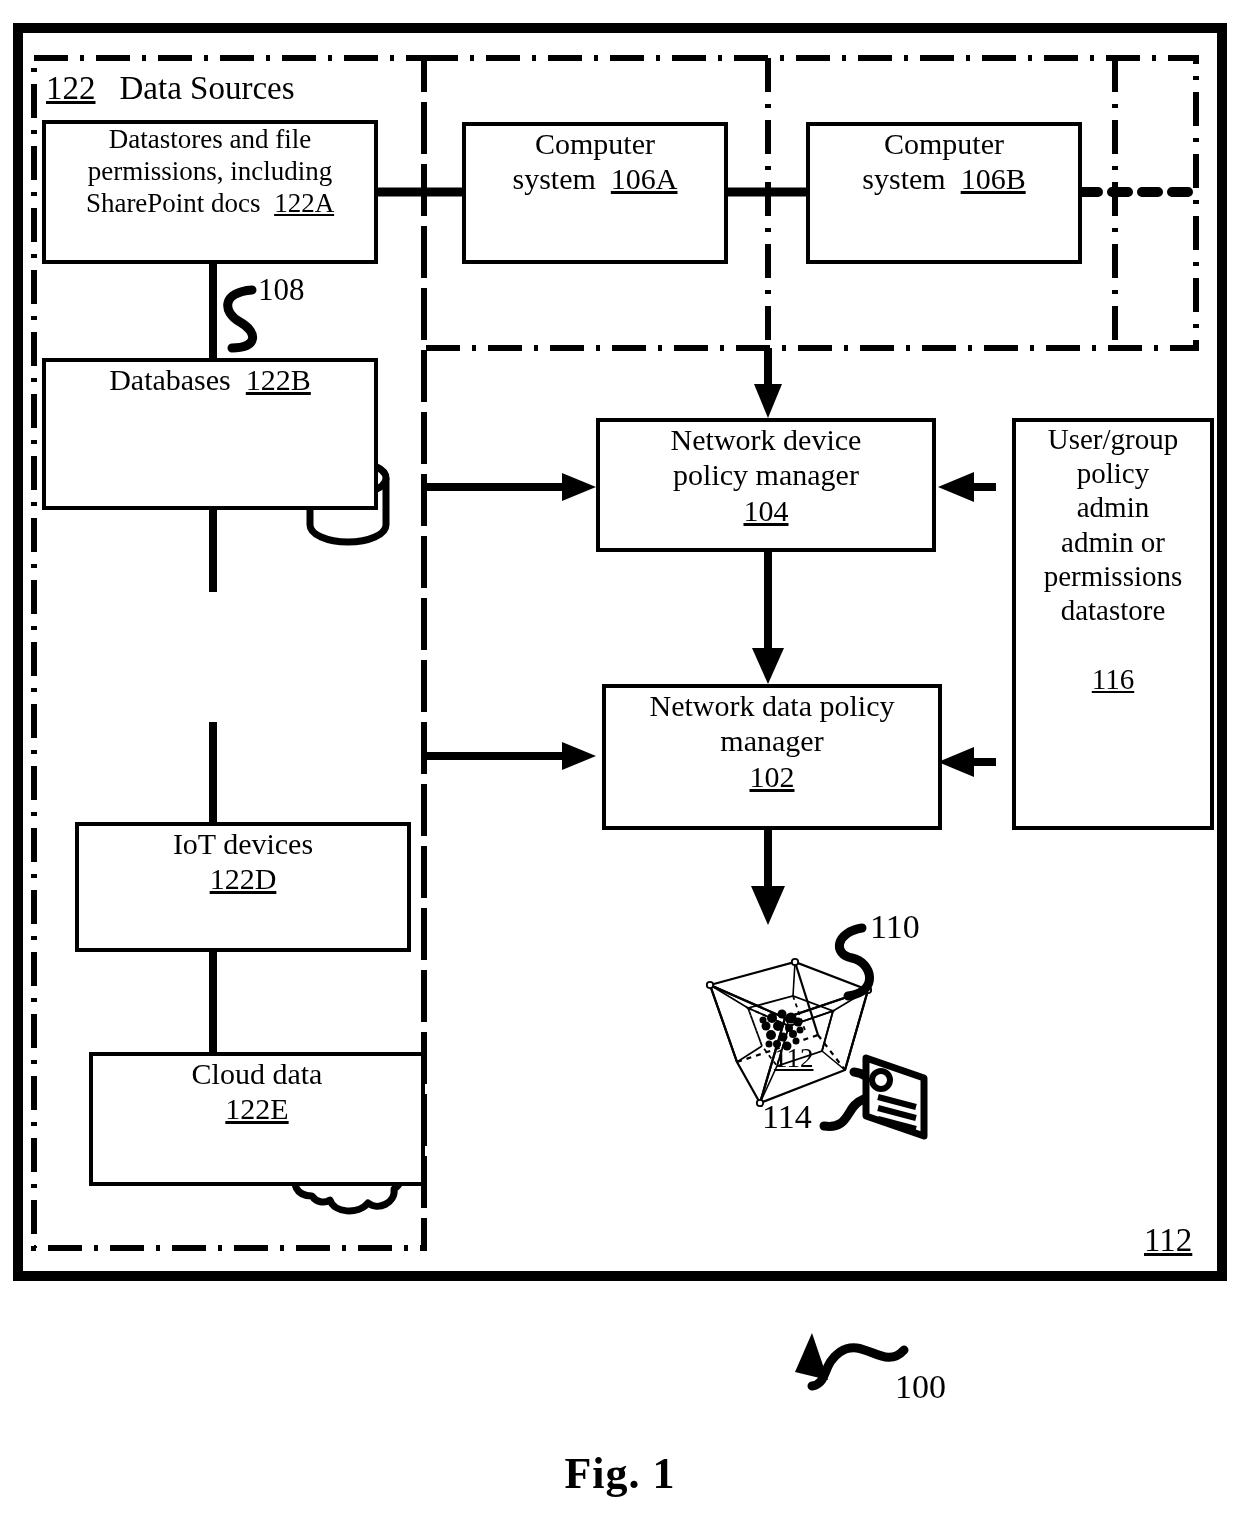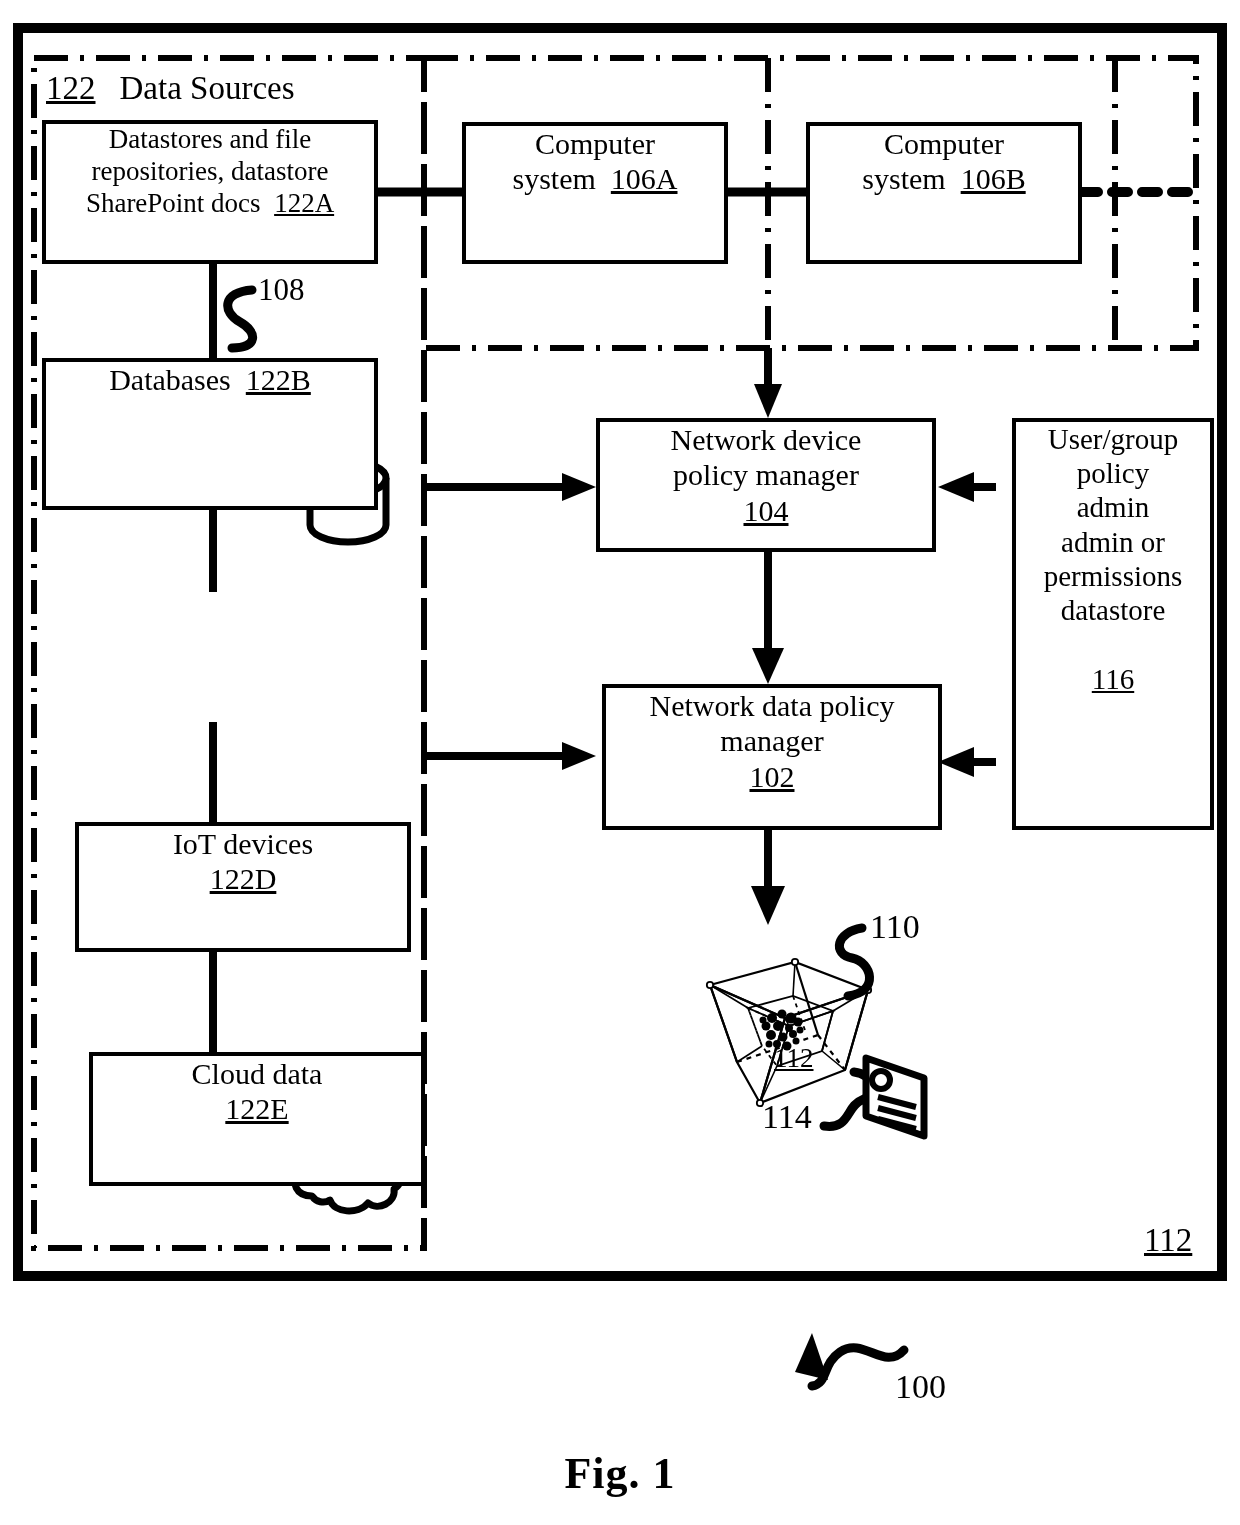--- a/index.html
+++ b/index.html
@@ -192,21 +192,21 @@
 
   </svg>
 
   <div id="ds-title">
     <span class="u">122</span><span class="sp"></span><span>Data Sources</span>
   </div>
 
   <div class="node" style="left:42px; top:120px; width:336px; height:144px; font-size:27px;">
     <div class="inner">
       <span>Datastores and file</span><br>
-      <span>repositories, datastore</span><br>
+      <span>permissions, including</span><br>
       <span>SharePoint docs</span>&nbsp;&nbsp;<span class="ref">122A</span>
     </div>
   </div>
 
   <div class="node" style="left:42px; top:358px; width:336px; height:152px;">
     <div class="inner">
       <span>Databases</span>&nbsp;&nbsp;<span class="ref">122B</span>
     </div>
   </div>
 

